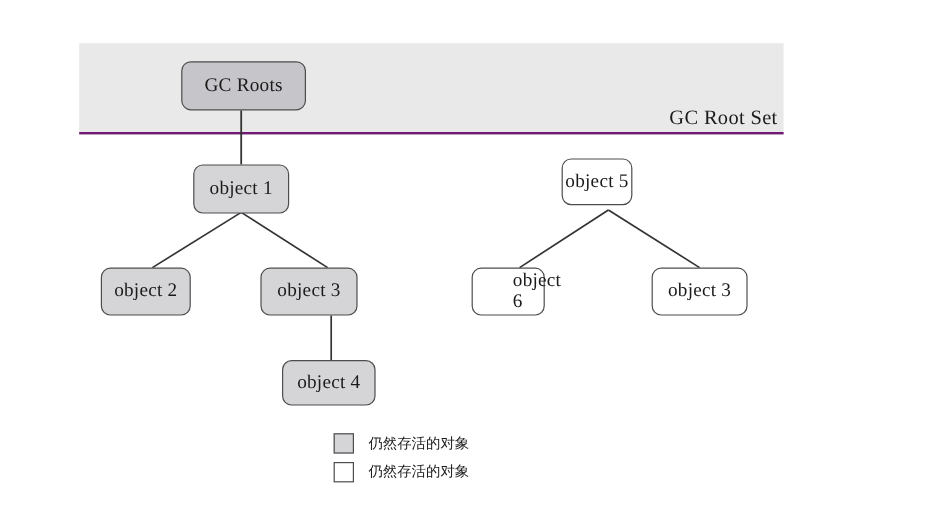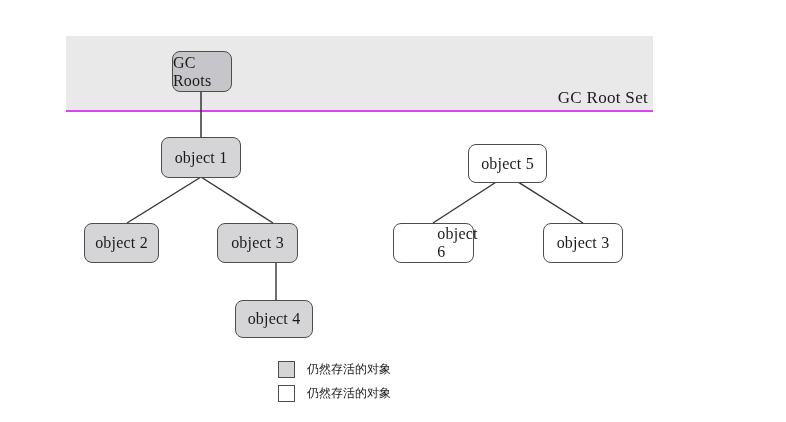--- a/index.html
+++ b/index.html
@@ -16,21 +16,21 @@
     color: var(--text, #1a1a1a);
     overflow: hidden;
   }
   .banner {
     position: absolute;
     left: 66px;
     top: 36px;
     width: 587px;
     height: 74px;
     background: var(--banner-fill, #e9e9e9);
-    border-bottom: 2px solid #d946ef;
+    border-bottom: 2px solid #701a75;
   }
   .banner-label {
     position: absolute;
     right: 5px;
     bottom: 2px;
     font-size: 17px;
     letter-spacing: 0.3px;
     color: var(--text, #1a1a1a);
   }
   .edges {
@@ -93,45 +93,45 @@
 
   <svg class="edges" width="786" height="422" viewBox="0 0 786 422">
     <line x1="201" y1="92" x2="201" y2="137" stroke="#333333" stroke-width="1.5"></line>
     <line x1="201" y1="177" x2="127" y2="223" stroke="#333333" stroke-width="1.4"></line>
     <line x1="201" y1="177" x2="273" y2="223" stroke="#333333" stroke-width="1.4"></line>
     <line x1="276" y1="263" x2="276" y2="300" stroke="#333333" stroke-width="1.4"></line>
     <line x1="507" y1="175" x2="433" y2="223" stroke="#333333" stroke-width="1.4"></line>
     <line x1="507" y1="175" x2="583" y2="223" stroke="#333333" stroke-width="1.4"></line>
   </svg>
 
-  <div class="node root" style="left:172px; top:51px; width:60px; height:41px;">
+  <div class="node root" style="left:151px; top:51px; width:104px; height:41px;">
     <span>GC Roots</span>
   </div>
 
   <div class="node alive" style="left:161px; top:137px; width:80px; height:41px;">
     <span>object 1</span>
   </div>
 
   <div class="node alive" style="left:84px; top:223px; width:75px; height:40px;align-items:center;">
     <span>object 2</span>
   </div>
 
   <div class="node alive" style="left:217px; top:223px; width:81px; height:40px;">
     <span>object 3</span>
   </div>
 
   <div class="node alive" style="left:235px; top:300px; width:78px; height:38px;">
     <span>object 4</span>
   </div>
 
-  <div class="node collectible" style="left:468px; top:144px; width:79px; height:39px;justify-content:center;">
+  <div class="node collectible" style="left:468px; top:132px; width:59px; height:39px;justify-content:center;">
     <span>object 5</span>
   </div>
 
-  <div class="node collectible" style="left:393px; top:223px; width:81px; height:40px;padding-left:48px;">
+  <div class="node collectible" style="left:393px; top:223px; width:61px; height:40px;padding-left:48px;">
     <span>object 6</span>
   </div>
 
   <div class="node collectible" style="left:543px; top:223px; width:80px; height:40px;">
     <span>object 3</span>
   </div>
 
   <div class="legend">
     <div class="legend-row">
       <span class="swatch alive"></span>

